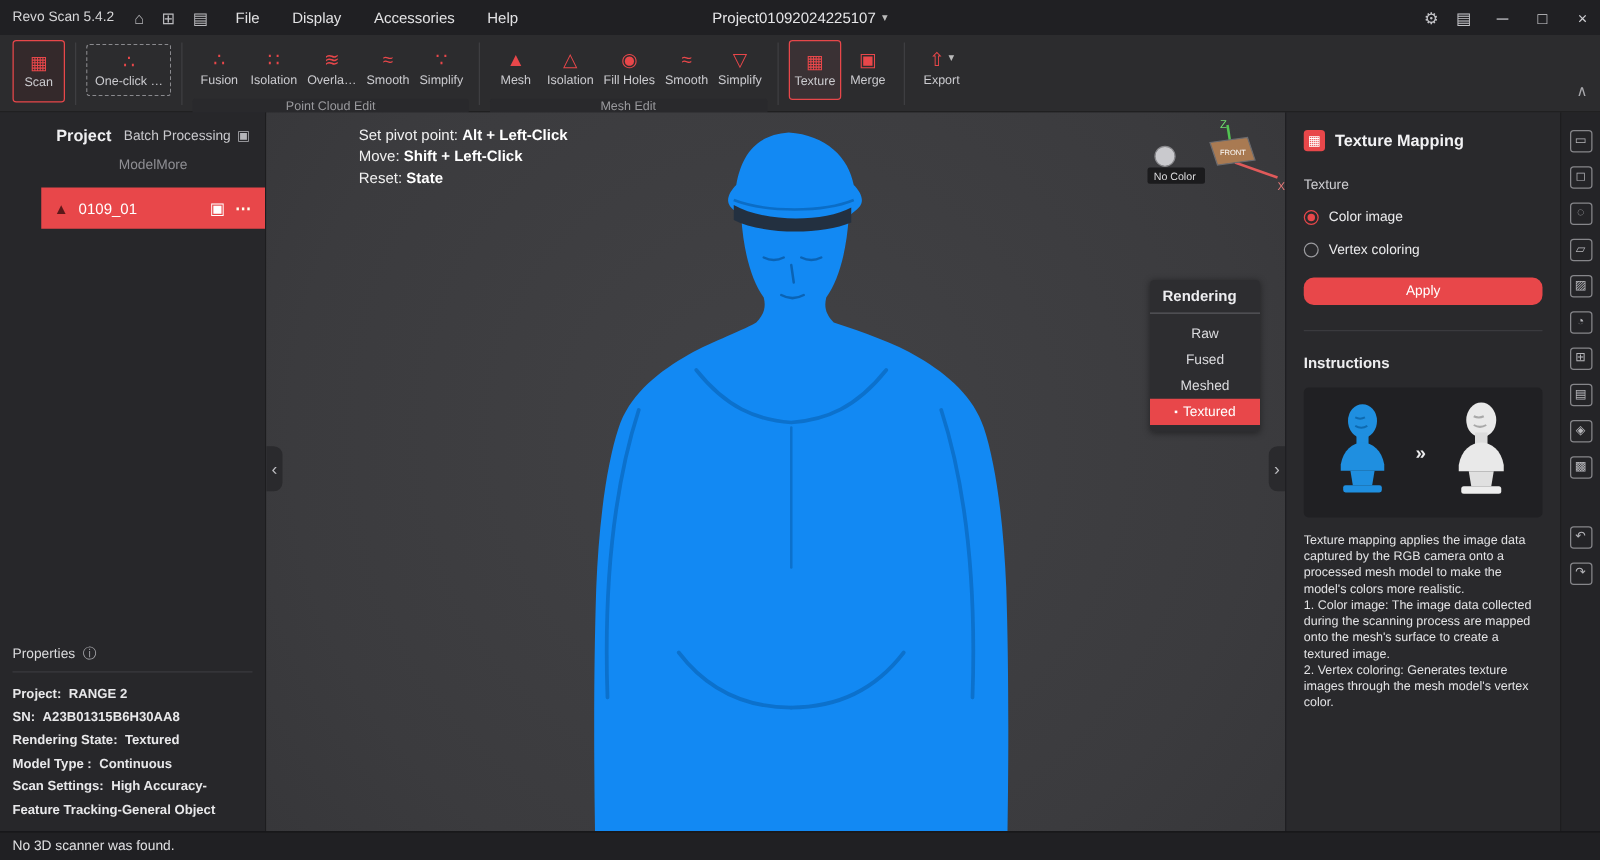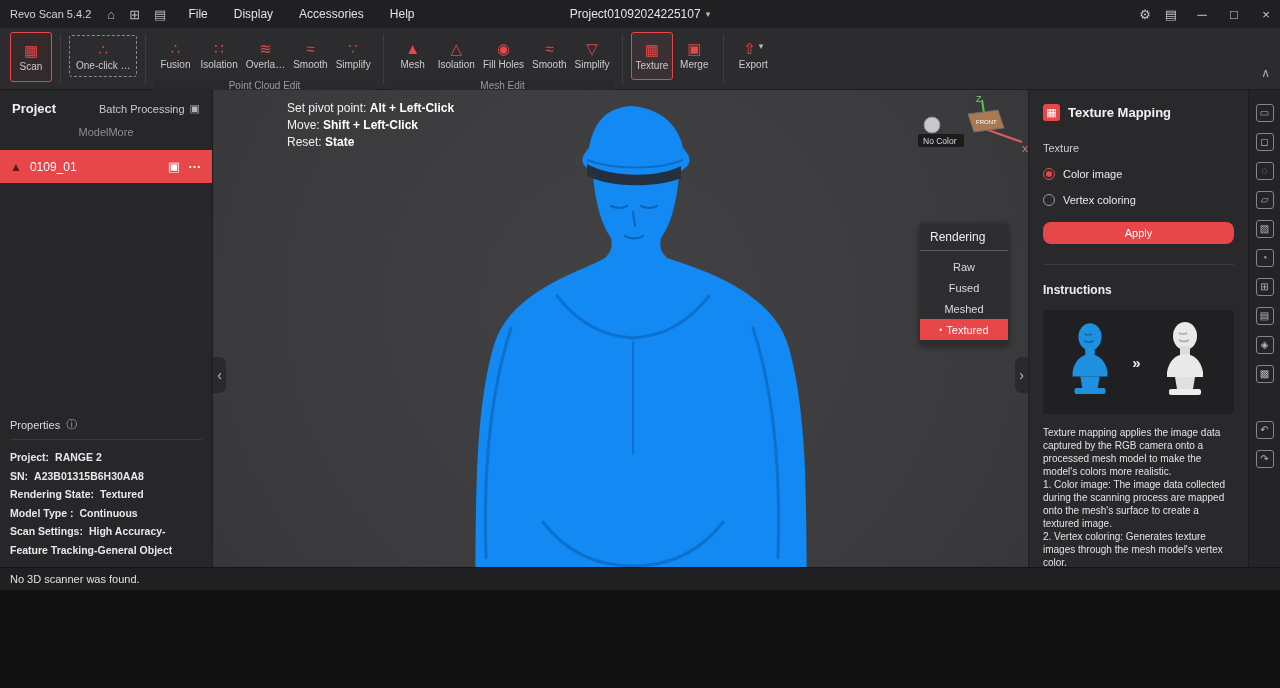--- a/index.html
+++ b/index.html
@@ -1,17 +1,17 @@
 <!DOCTYPE html>
 <html><head>
 <meta charset="utf-8">
 <style>
   * { box-sizing: border-box; margin: 0; padding: 0; }
   html,body { background:#111; }
-  .app{position:relative;width:1280px;height:590px;background:#333;overflow:hidden;
+  .app{position:relative;width:1280px;height:688px;background:#333;overflow:hidden;
        font-family:"Liberation Sans",sans-serif;color:#ddd;}
 
   
   .titlebar{position:absolute;top:0;left:0;right:0;height:28px;background:#202023;
             display:flex;align-items:center;}
   .tb-left{display:flex;align-items:center;padding-left:10px;}
   .app-title{font-size:11px;color:#d6d6d8;margin-right:16px;}
   .tb-icon{font-size:13px;color:#b9b9bd;margin-right:14px;}
   .menubar{display:flex;margin-left:8px;}
   .menu-item{font-size:12px;color:#e2e2e4;margin-right:26px;}
@@ -38,21 +38,21 @@
   .tb-sep{width:1px;height:50px;background:#3e3e41;margin:2px 8px 0;}
   .tb-group{display:flex;flex-direction:column;}
   .tb-grow{display:flex;}
   .tb-group-label{font-size:10px;color:#9a9a9e;text-align:center;background:#29292c;
                   padding:1px 0 2px;border-radius:2px;margin-top:1px;}
   .export-top{display:flex;align-items:flex-start;gap:3px;}
   .toolbar-collapse{position:absolute;right:10px;top:38px;color:#a8a8ac;font-size:12px;}
 
   
   .sidebar{position:absolute;top:90px;left:0;width:213px;bottom:23px;background:#27272a;
-           border-right:1px solid #1d1d1f;}
+           border-right:1px solid #1d1d1f;padding-left:33px;}
   .sb-head{display:flex;align-items:center;justify-content:space-between;padding:11px 12px 8px;}
   .sb-project{font-size:13px;font-weight:bold;color:#efeff1;}
   .sb-batch{font-size:11px;color:#c9c9cd;display:flex;align-items:center;gap:5px;justify-content:center;}
   .sb-batch .bicon{font-size:11px;color:#b5b5b9;}
   .sb-model-row{display:flex;justify-content:center;padding:2px 12px 4px;font-size:11px;color:#8e8e93;}
   .model-item{margin-top:8px;height:33px;background:#e8474a;display:flex;align-items:center;
               gap:8px;padding:0 10px;color:#fff;}
   .model-item .m-icon{color:rgba(45,8,10,.75);font-size:12px;}
   .model-item .m-name{font-size:12px;flex:1;}
   .model-item .m-card{font-size:13px;color:#fff;}
@@ -66,21 +66,21 @@
 
   
   .viewport{position:absolute;top:90px;left:213px;width:815px;bottom:23px;overflow:hidden;
             background:radial-gradient(circle at 50% 45%, #424245 0%, #3b3b3e 75%, #37373a 100%);}
   .hints{position:absolute;left:74px;top:10px;font-size:12px;line-height:17px;color:#f0f0f0;}
   .hint-keys{font-weight:bold;color:#fff;}
   .model-svg{position:absolute;left:0;top:0;}
   .gizmo{position:absolute;left:703px;top:2px;}
   .rendering-panel{position:absolute;left:707px;top:134px;width:88px;background:rgba(45,45,48,.96);
                    border-radius:3px;padding-bottom:5px;box-shadow:0 1px 6px rgba(0,0,0,.45);}
-  .rp-title{font-size:12px;font-weight:normal;color:#ededf0;padding:6px 10px 6px;
+  .rp-title{font-size:12px;font-weight:bold;color:#ededf0;padding:6px 10px 6px;
             border-bottom:1px solid #59595d;margin-bottom:5px;}
   .rp-option{height:21px;display:flex;align-items:center;justify-content:center;gap:4px;
              font-size:11px;color:#dcdcdf;}
   .rp-option.selected{background:#e8474a;color:#fff;}
   .rp-option .sq{font-size:8px;line-height:8px;}
   .collapse-tab{position:absolute;top:267px;width:13px;height:36px;background:#2a2a2d;color:#bfbfc3;
                 display:flex;align-items:center;justify-content:center;font-size:14px;}
   .collapse-left{left:0;border-radius:0 7px 7px 0;}
   .collapse-right{right:0;border-radius:7px 0 0 7px;}
 

